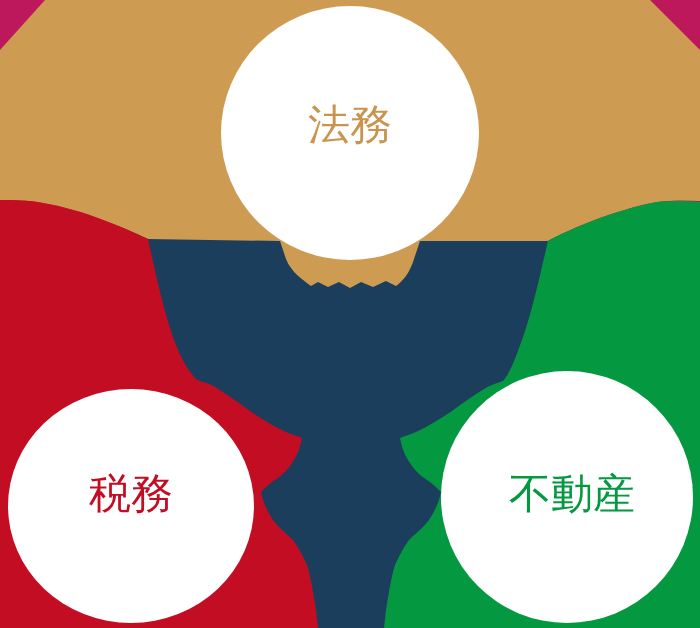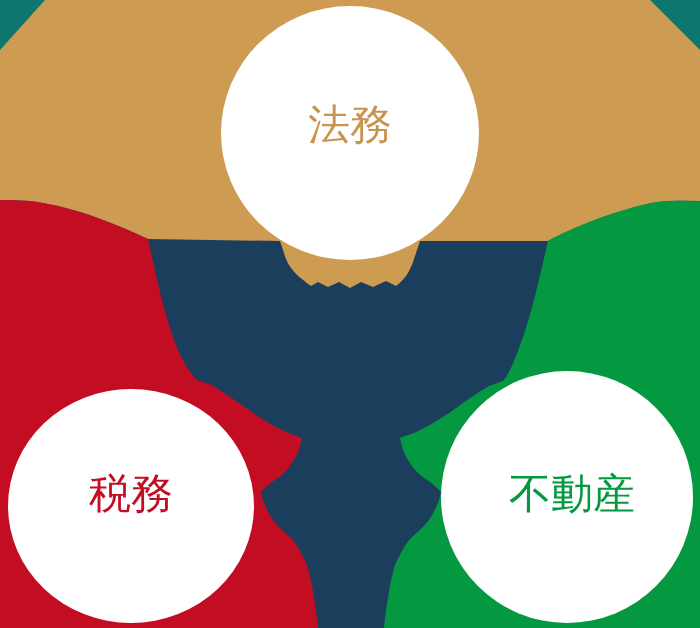--- a/index.html
+++ b/index.html
@@ -1,20 +1,20 @@
 <!DOCTYPE html>
 <html><head>
 <meta charset="utf-8">
 <style>
   html,body{margin:0;padding:0;background:#ffffff;}
   .canvas{
     position:relative;
     width:700px;height:628px;
     overflow:hidden;
-    background:#0f766e;
+    background:#be185d;
   }
   svg{display:block;}
   .node-label{
     font-family:"Liberation Serif","DejaVu Serif",serif;
     font-weight:500;
     font-size:42px;
   }
 </style>
 </head>
 <body>

